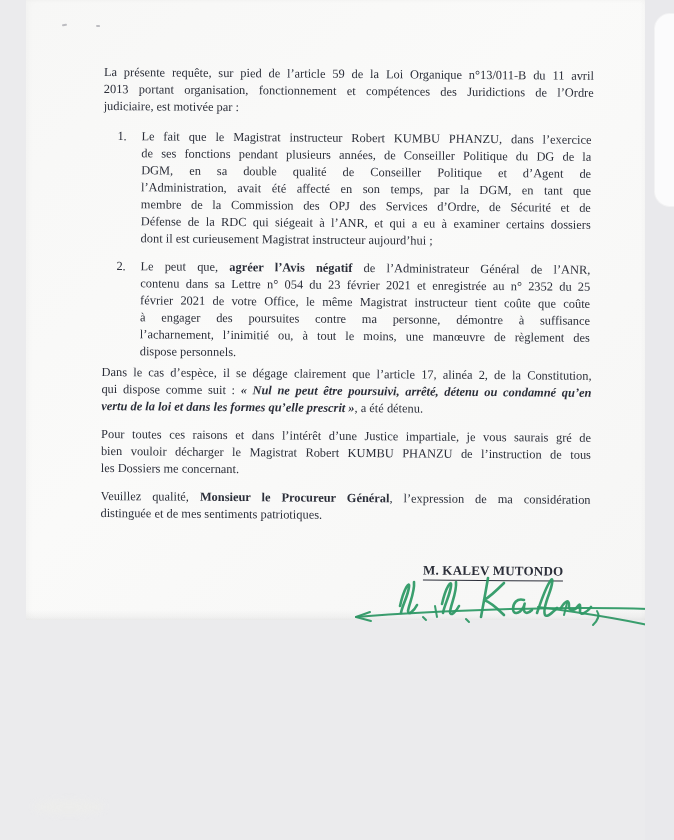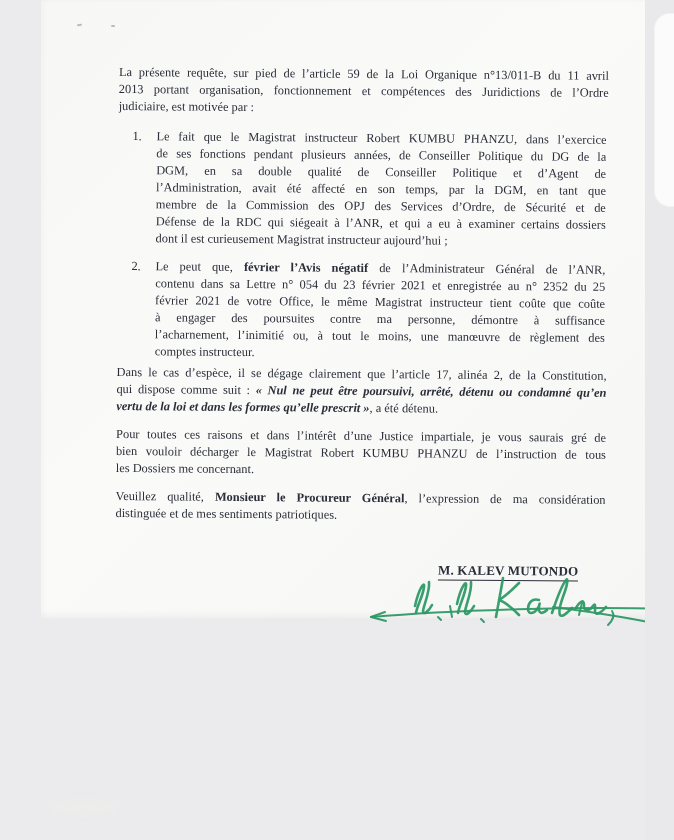--- a/index.html
+++ b/index.html
@@ -4,21 +4,21 @@
 <style>
   html,body{margin:0;padding:0;}
   body{
     width:674px;height:840px;overflow:hidden;
     background:#ebebed;
     font-family:"Liberation Serif", serif;
   }
   .stage{position:relative;width:674px;height:840px;}
   
   .paper{
-    position:absolute;left:41px;top:0;width:619px;height:620px;
+    position:absolute;left:26px;top:0;width:619px;height:620px;
     background:linear-gradient(135deg,#f7f7f6 0%,#fafaf9 45%,#f6f6f5 100%);
     box-shadow:inset 3px 0 6px rgba(0,0,0,0.025), inset -2px 0 4px rgba(0,0,0,0.02);
   }
   .bottom-shade{
     position:absolute;left:0;bottom:0;width:100%;height:10px;
     background:linear-gradient(to bottom, rgba(0,0,0,0), rgba(60,60,70,0.06));
   }
   .speck{position:absolute;background:#8d8d96;opacity:.55;border-radius:1px;}
   .s1{left:36px;top:24px;width:5px;height:2px;transform:rotate(-8deg);}
   .s2{left:70px;top:25px;width:4px;height:2px;transform:rotate(6deg);}
@@ -88,26 +88,26 @@
         <div class="line"><span class="rn">de ses fonctions pendant plusieurs années, de Conseiller Politique du DG de la</span></div>
         <div class="line"><span class="rn">DGM, en sa double qualité de Conseiller Politique et d’Agent de</span></div>
         <div class="line"><span class="rn">l’Administration, avait été affecté en son temps, par la DGM, en tant que</span></div>
         <div class="line"><span class="rn">membre de la Commission des OPJ des Services d’Ordre, de Sécurité et de</span></div>
         <div class="line"><span class="rn">Défense de la RDC qui siégeait à l’ANR, et qui a eu à examiner certains dossiers</span></div>
         <div class="line last"><span class="rn">dont il est curieusement Magistrat instructeur aujourd’hui ;</span></div>
       </div>
 
       <div class="block item b2">
         <span class="num">2.</span>
-        <div class="line"><span class="rn">Le peut que, </span><span class="rb">février l’Avis négatif</span><span class="rn"> de l’Administrateur Général de l’ANR,</span></div>
+        <div class="line"><span class="rn">Le peut que, </span><span class="rb">agréer l’Avis négatif</span><span class="rn"> de l’Administrateur Général de l’ANR,</span></div>
         <div class="line"><span class="rn">contenu dans sa Lettre n° 054 du 23 février 2021 et enregistrée au n° 2352 du 25</span></div>
         <div class="line"><span class="rn">février 2021 de votre Office, le même Magistrat instructeur tient coûte que coûte</span></div>
         <div class="line"><span class="rn">à engager des poursuites contre ma personne, démontre à suffisance</span></div>
         <div class="line"><span class="rn">l’acharnement, l’inimitié ou, à tout le moins, une manœuvre de règlement des</span></div>
-        <div class="line last"><span class="rn">comptes instructeur.</span></div>
+        <div class="line last"><span class="rn">dispose personnels.</span></div>
       </div>
 
       <div class="block">
         <div class="line"><span class="rn">Dans le cas d’espèce, il se dégage clairement que l’article 17, alinéa 2, de la Constitution,</span></div>
         <div class="line"><span class="rn">qui dispose comme suit : </span><span class="rbi">« Nul ne peut être poursuivi, arrêté, détenu ou condamné qu’en</span></div>
         <div class="line last"><span class="rbi">vertu de la loi et dans les formes qu’elle prescrit »</span><span class="rn">, a été détenu.</span></div>
       </div>
 
       <div class="block">
         <div class="line"><span class="rn">Pour toutes ces raisons et dans l’intérêt d’une Justice impartiale, je vous saurais gré de</span></div>

